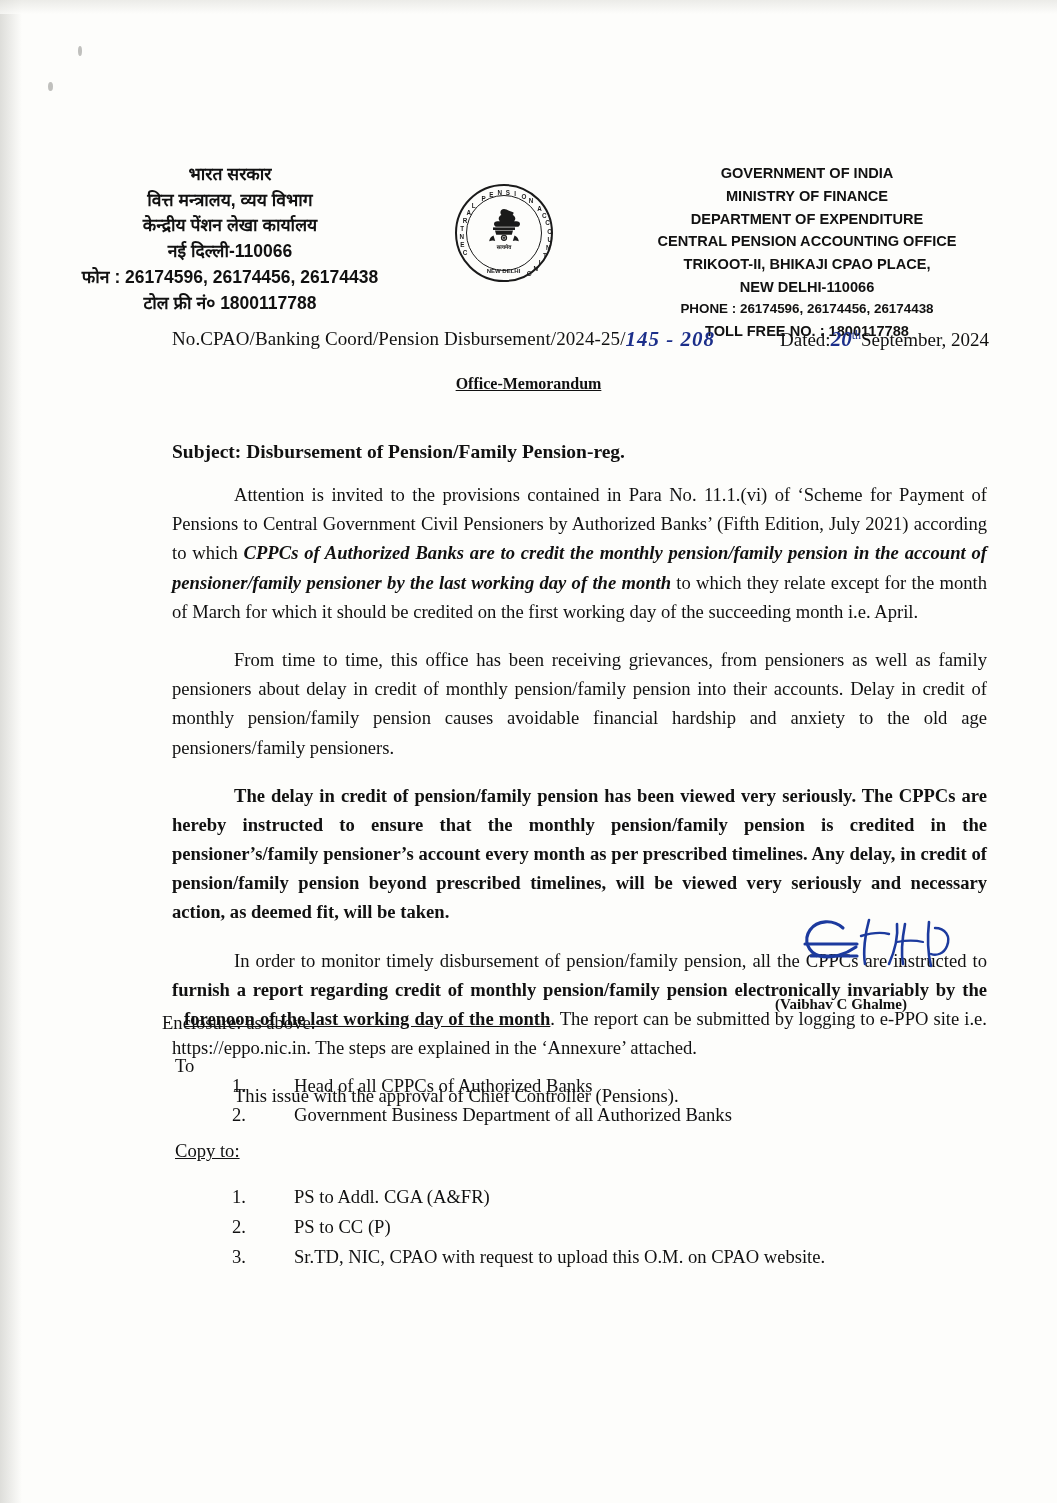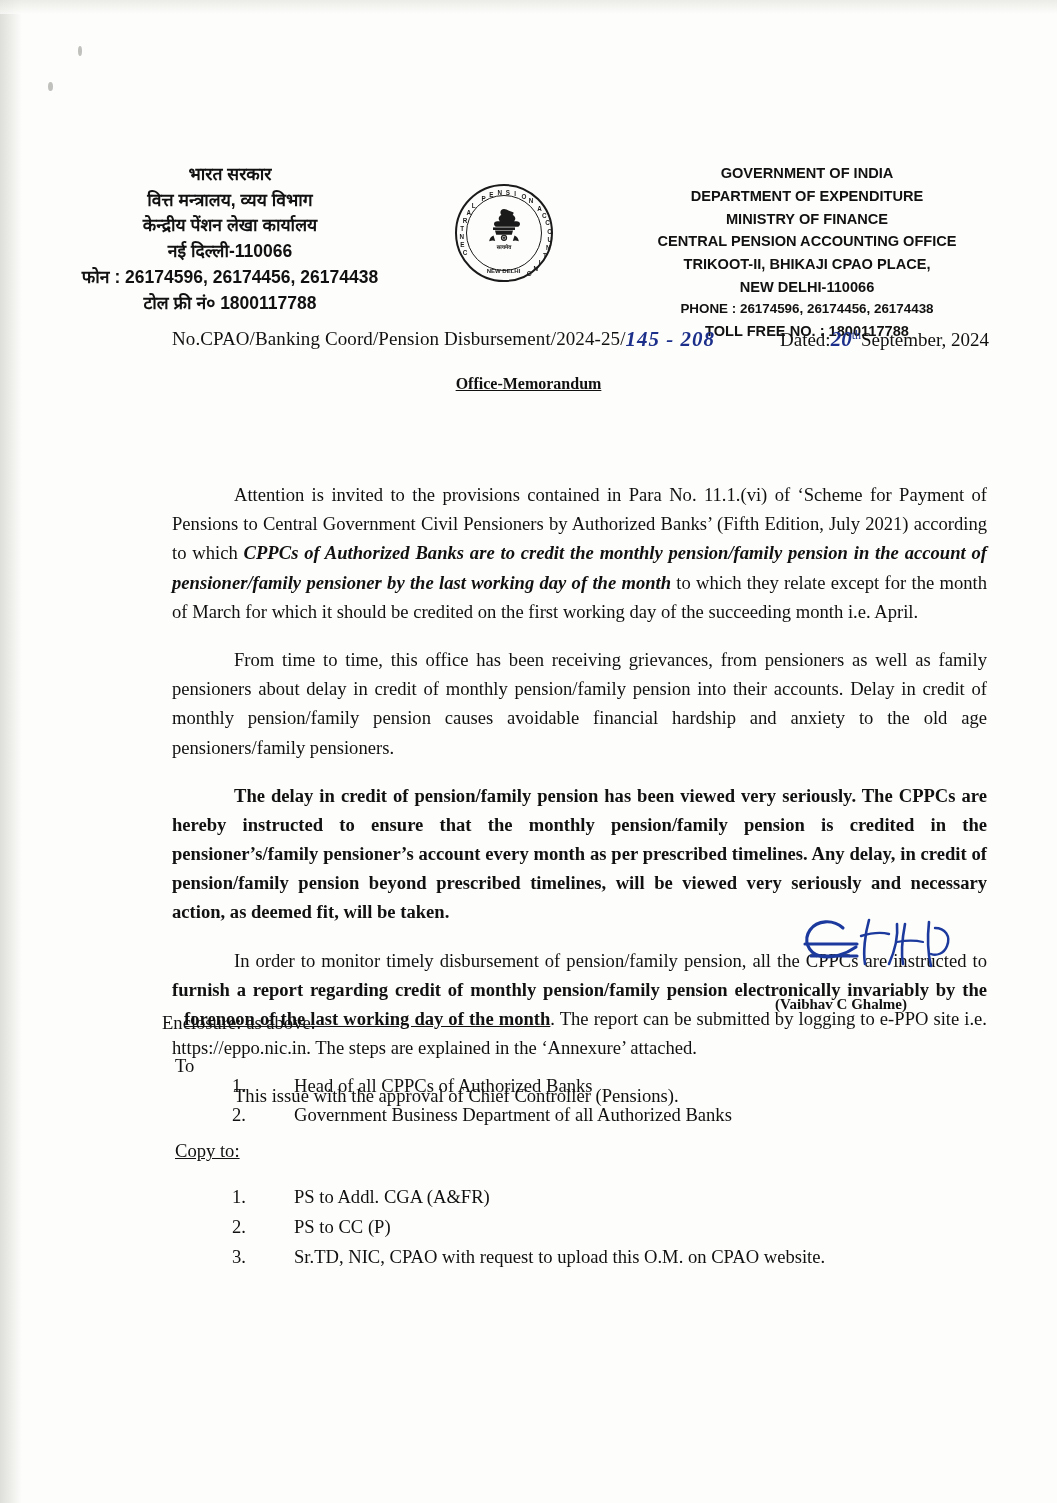--- a/index.html
+++ b/index.html
@@ -324,40 +324,41 @@
           <span style="transform:rotate(127deg) translate(0,-44px) rotate(-127deg)">I</span>
           <span style="transform:rotate(137deg) translate(0,-44px) rotate(-137deg)">N</span>
           <span style="transform:rotate(148deg) translate(0,-44px) rotate(-148deg)">G</span>
         </div>
         <div class="emblem-bottom">NEW DELHI</div>
       </div>
     </div>
 
     <div class="lh-english">
       <div>GOVERNMENT OF INDIA</div>
+      <div>MINISTRY OF FINANCE</div>
       <div>DEPARTMENT OF EXPENDITURE</div>
-      <div>MINISTRY OF FINANCE</div>
       <div>CENTRAL PENSION ACCOUNTING OFFICE</div>
       <div>TRIKOOT-II, BHIKAJI CPAO PLACE,</div>
       <div>NEW DELHI-110066</div>
       <div class="small">PHONE : 26174596, 26174456, 26174438</div>
       <div>TOLL FREE NO. : 1800117788</div>
     </div>
   </div>
 
   <div class="refline">
     <div class="ref-left">
       <span>No.CPAO/Banking Coord/Pension Disbursement/2024-25/</span><span class="ref-hand">145 - 208</span>
     </div>
     <div class="ref-right">
       <span>Dated:</span><span class="date-hand">20</span><span class="date-sup">th</span><span>September, 2024</span>
     </div>
   </div>
 
   <div class="doc-title">Office-Memorandum</div>
+  <div class="subject">Subject: Disbursement of Pension/Family Pension-reg.</div>
 
   <div class="body">
 
     <p><span>Attention is invited to the provisions contained in Para No. 11.1.(vi) of ‘Scheme for Payment of Pensions to Central Government Civil Pensioners by Authorized Banks’ (Fifth Edition, July 2021) according to which </span><span class="bi">CPPCs of Authorized Banks are to credit the monthly pension/family pension in the account of pensioner/family pensioner by the last working day of the month</span><span> to which they relate except for the month of March for which it should be credited on the first working day of the succeeding month i.e. April.</span></p>
 
     <p>From time to time, this office has been receiving grievances, from pensioners as well as family pensioners about delay in credit of monthly pension/family pension into their accounts. Delay in credit of monthly pension/family pension causes avoidable financial hardship and anxiety to the old age pensioners/family pensioners.</p>
 
     <p class="para-italic">The delay in credit of pension/family pension has been viewed very seriously.  The CPPCs are hereby instructed to ensure that the monthly pension/family pension is credited in the pensioner’s/family pensioner’s account every month as per prescribed timelines.  Any delay, in credit of pension/family pension beyond prescribed timelines, will be viewed very seriously and necessary action, as deemed fit, will be taken.</p>
 
     <p><span>In order to monitor timely disbursement of pension/family pension, all the CPPCs are instructed to </span><span class="b">furnish a report regarding credit of monthly pension/family pension electronically invariably by the </span><span class="b u">forenoon of the last working day of the month</span><span>.  The report can be submitted by logging to e-PPO site i.e. https://eppo.nic.in.  The steps are explained in the ‘Annexure’ attached.</span></p>

